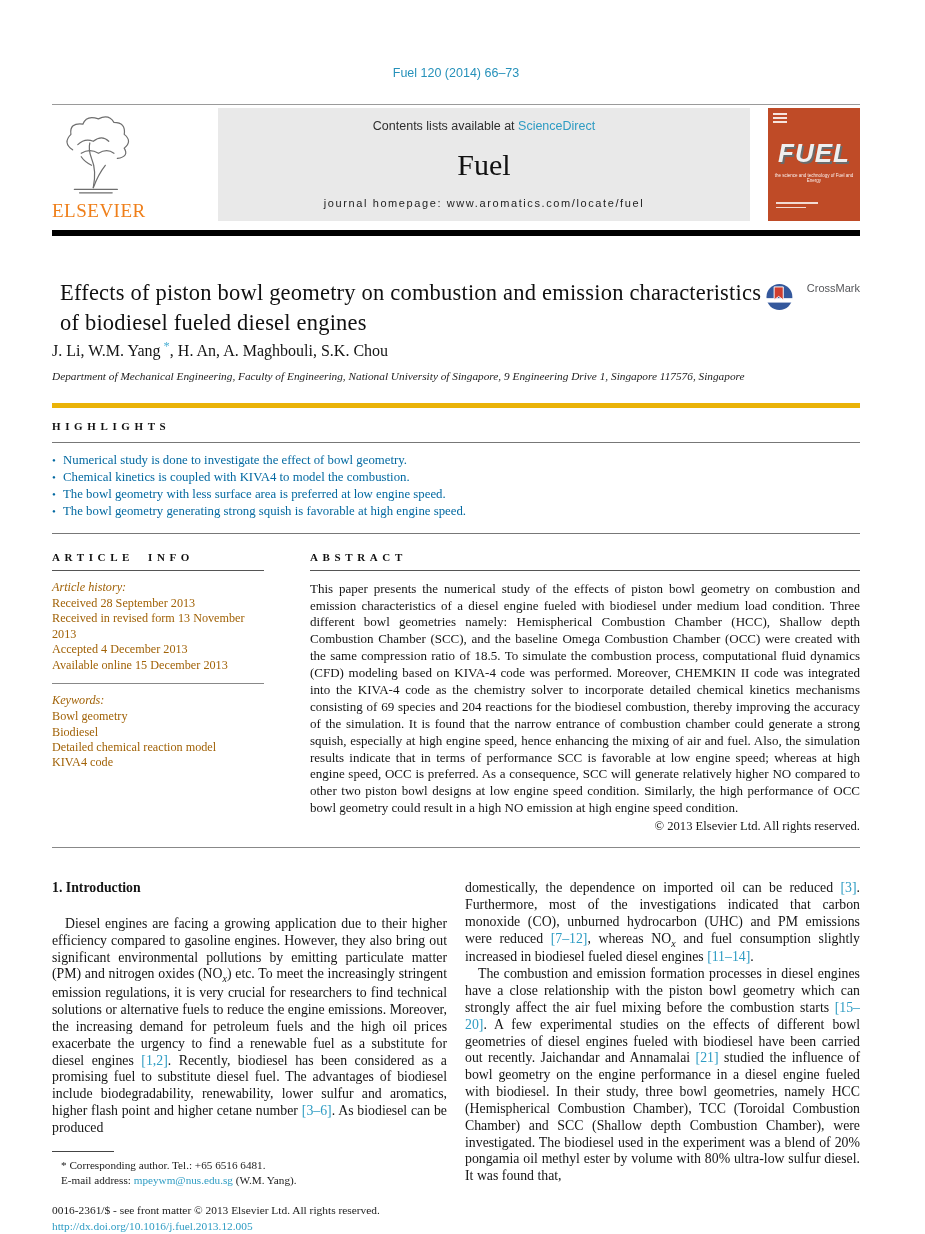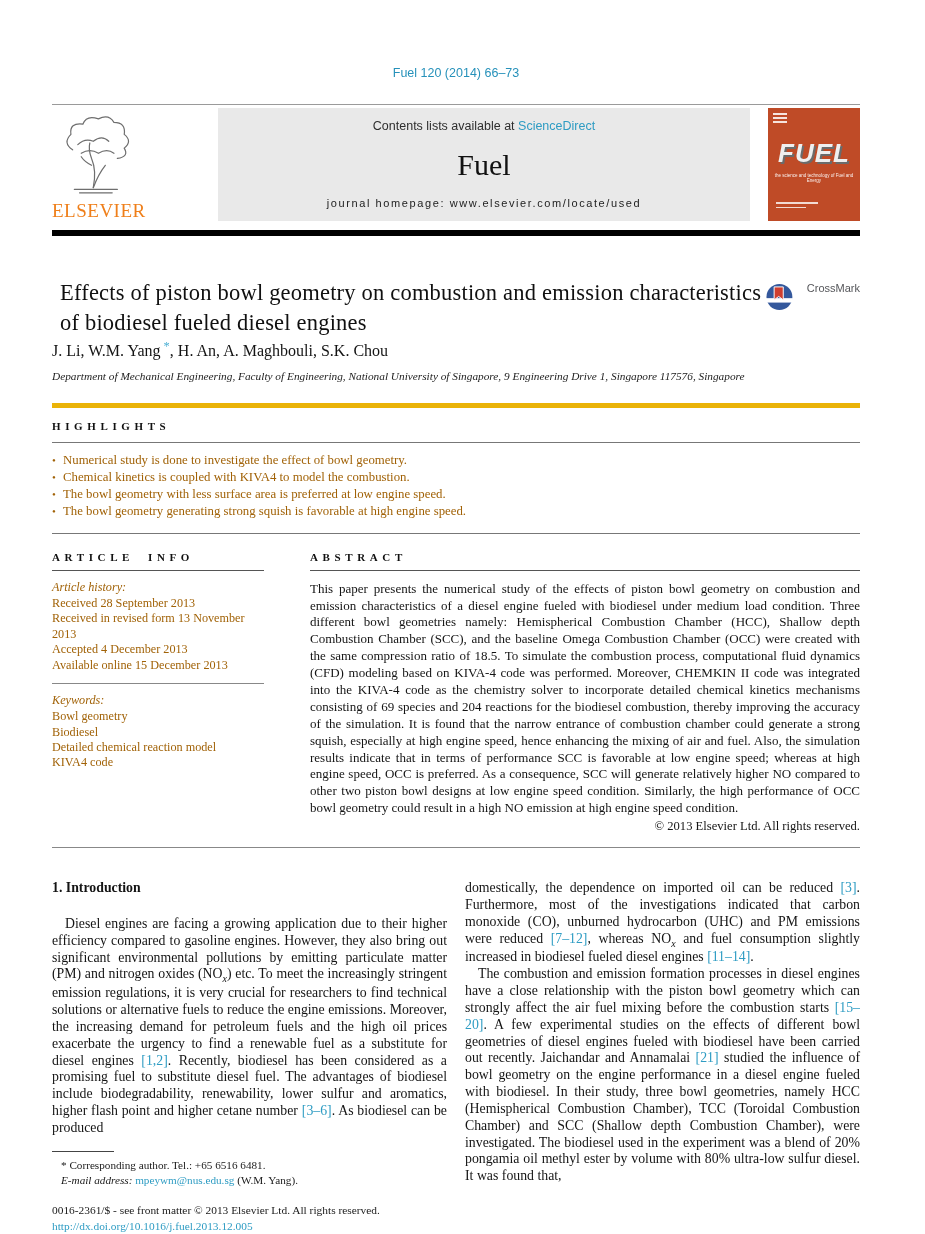--- a/index.html
+++ b/index.html
@@ -4,21 +4,21 @@
 <style>
   * { margin:0; padding:0; box-sizing:border-box; }
   html,body { background:#fff; }
   .page {
     position:relative; width:925px; height:1234px; margin:0 auto;
     background:#fff; overflow:hidden;
     padding:66px 65px 12px 52px;
     font-family:"Liberation Serif", serif; color:#1c1c1c;
   }
   a, .seg-link { color:#2e9cc3; text-decoration:none; cursor:pointer; }
-  .seg-i { font-style:italic; }
+  .seg-i { }
   .seg-sub { vertical-align:sub; font-size:0.72em; font-style:italic; }
   .seg-suplink { color:#4cb0d4; vertical-align:super; font-size:0.78em; }
 
   
   .citation { text-align:center; font-family:"Liberation Sans", sans-serif;
     font-size:12.5px; color:#2691ba; }
 
   
   .banner { margin-top:24px; border-top:1px solid #9a9a9a; padding-top:3px;
     display:flex; align-items:stretch; height:117px; }
@@ -60,21 +60,21 @@
   .authors { font-size:16px; color:#141414; }
   .affiliation { margin-top:10px; font-size:11.3px; font-style:italic; color:#222; }
 
   
   .hl-section { margin-top:21px; border-top:5px solid #eab308; }
   .sec-heading { font-size:11px; font-weight:bold; letter-spacing:0.42em;
     word-spacing:0.6em; color:#111; }
   .hl-section .sec-heading { padding:12px 0 10px 0; }
   .hl-rule { border-top:1px solid #777; }
   .hl-list { list-style:none; padding:9px 0 13px 0; }
-  .hl-list li { font-size:12.8px; line-height:1.32; color:#a16207; padding-left:11px; position:relative; }
+  .hl-list li { font-size:12.8px; line-height:1.32; color:#0369a1; padding-left:11px; position:relative; }
   .hl-list li::before { content:"•"; position:absolute; left:0; font-size:11px; top:1px; }
   .hl-bottom { border-top:1px solid #777; }
 
   
   .info-abs { display:flex; padding-top:17px; }
   .info-col { width:212px; flex:0 0 212px; margin-right:46px; }
   .abs-col { flex:1; }
   .col-head-rule { border-top:1px solid #555; margin-top:7px; }
   .info-body { font-size:12.2px; line-height:1.26; color:#a16207; }
   .info-label { font-style:italic; margin-top:9px; margin-bottom:1px; }
@@ -116,21 +116,21 @@
           <path d="M26 90 L76 90"></path>
           <path d="M32 94 L70 94"></path>
         </g>
       </svg>
       <div class="elsevier-word">ELSEVIER</div>
     </div>
 
     <div class="banner-center">
       <div class="contents-line"><span>Contents lists available at </span><span class="seg-link">ScienceDirect</span></div>
       <div class="journal-name">Fuel</div>
-      <div class="homepage-line"><span>journal homepage: </span><span class="seg-url">www.elsevier.com/locate/used</span></div>
+      <div class="homepage-line"><span>journal homepage: </span><span class="seg-url">www.aromatics.com/locate/fuel</span></div>
     </div>
 
     <div class="cover">
       <div class="cover-grid">
           <i></i>
           <i></i>
           <i></i>
         </div>
       <div class="cover-title">FUEL</div>
       <div class="cover-tagline">the science and technology of Fuel and Energy</div>

